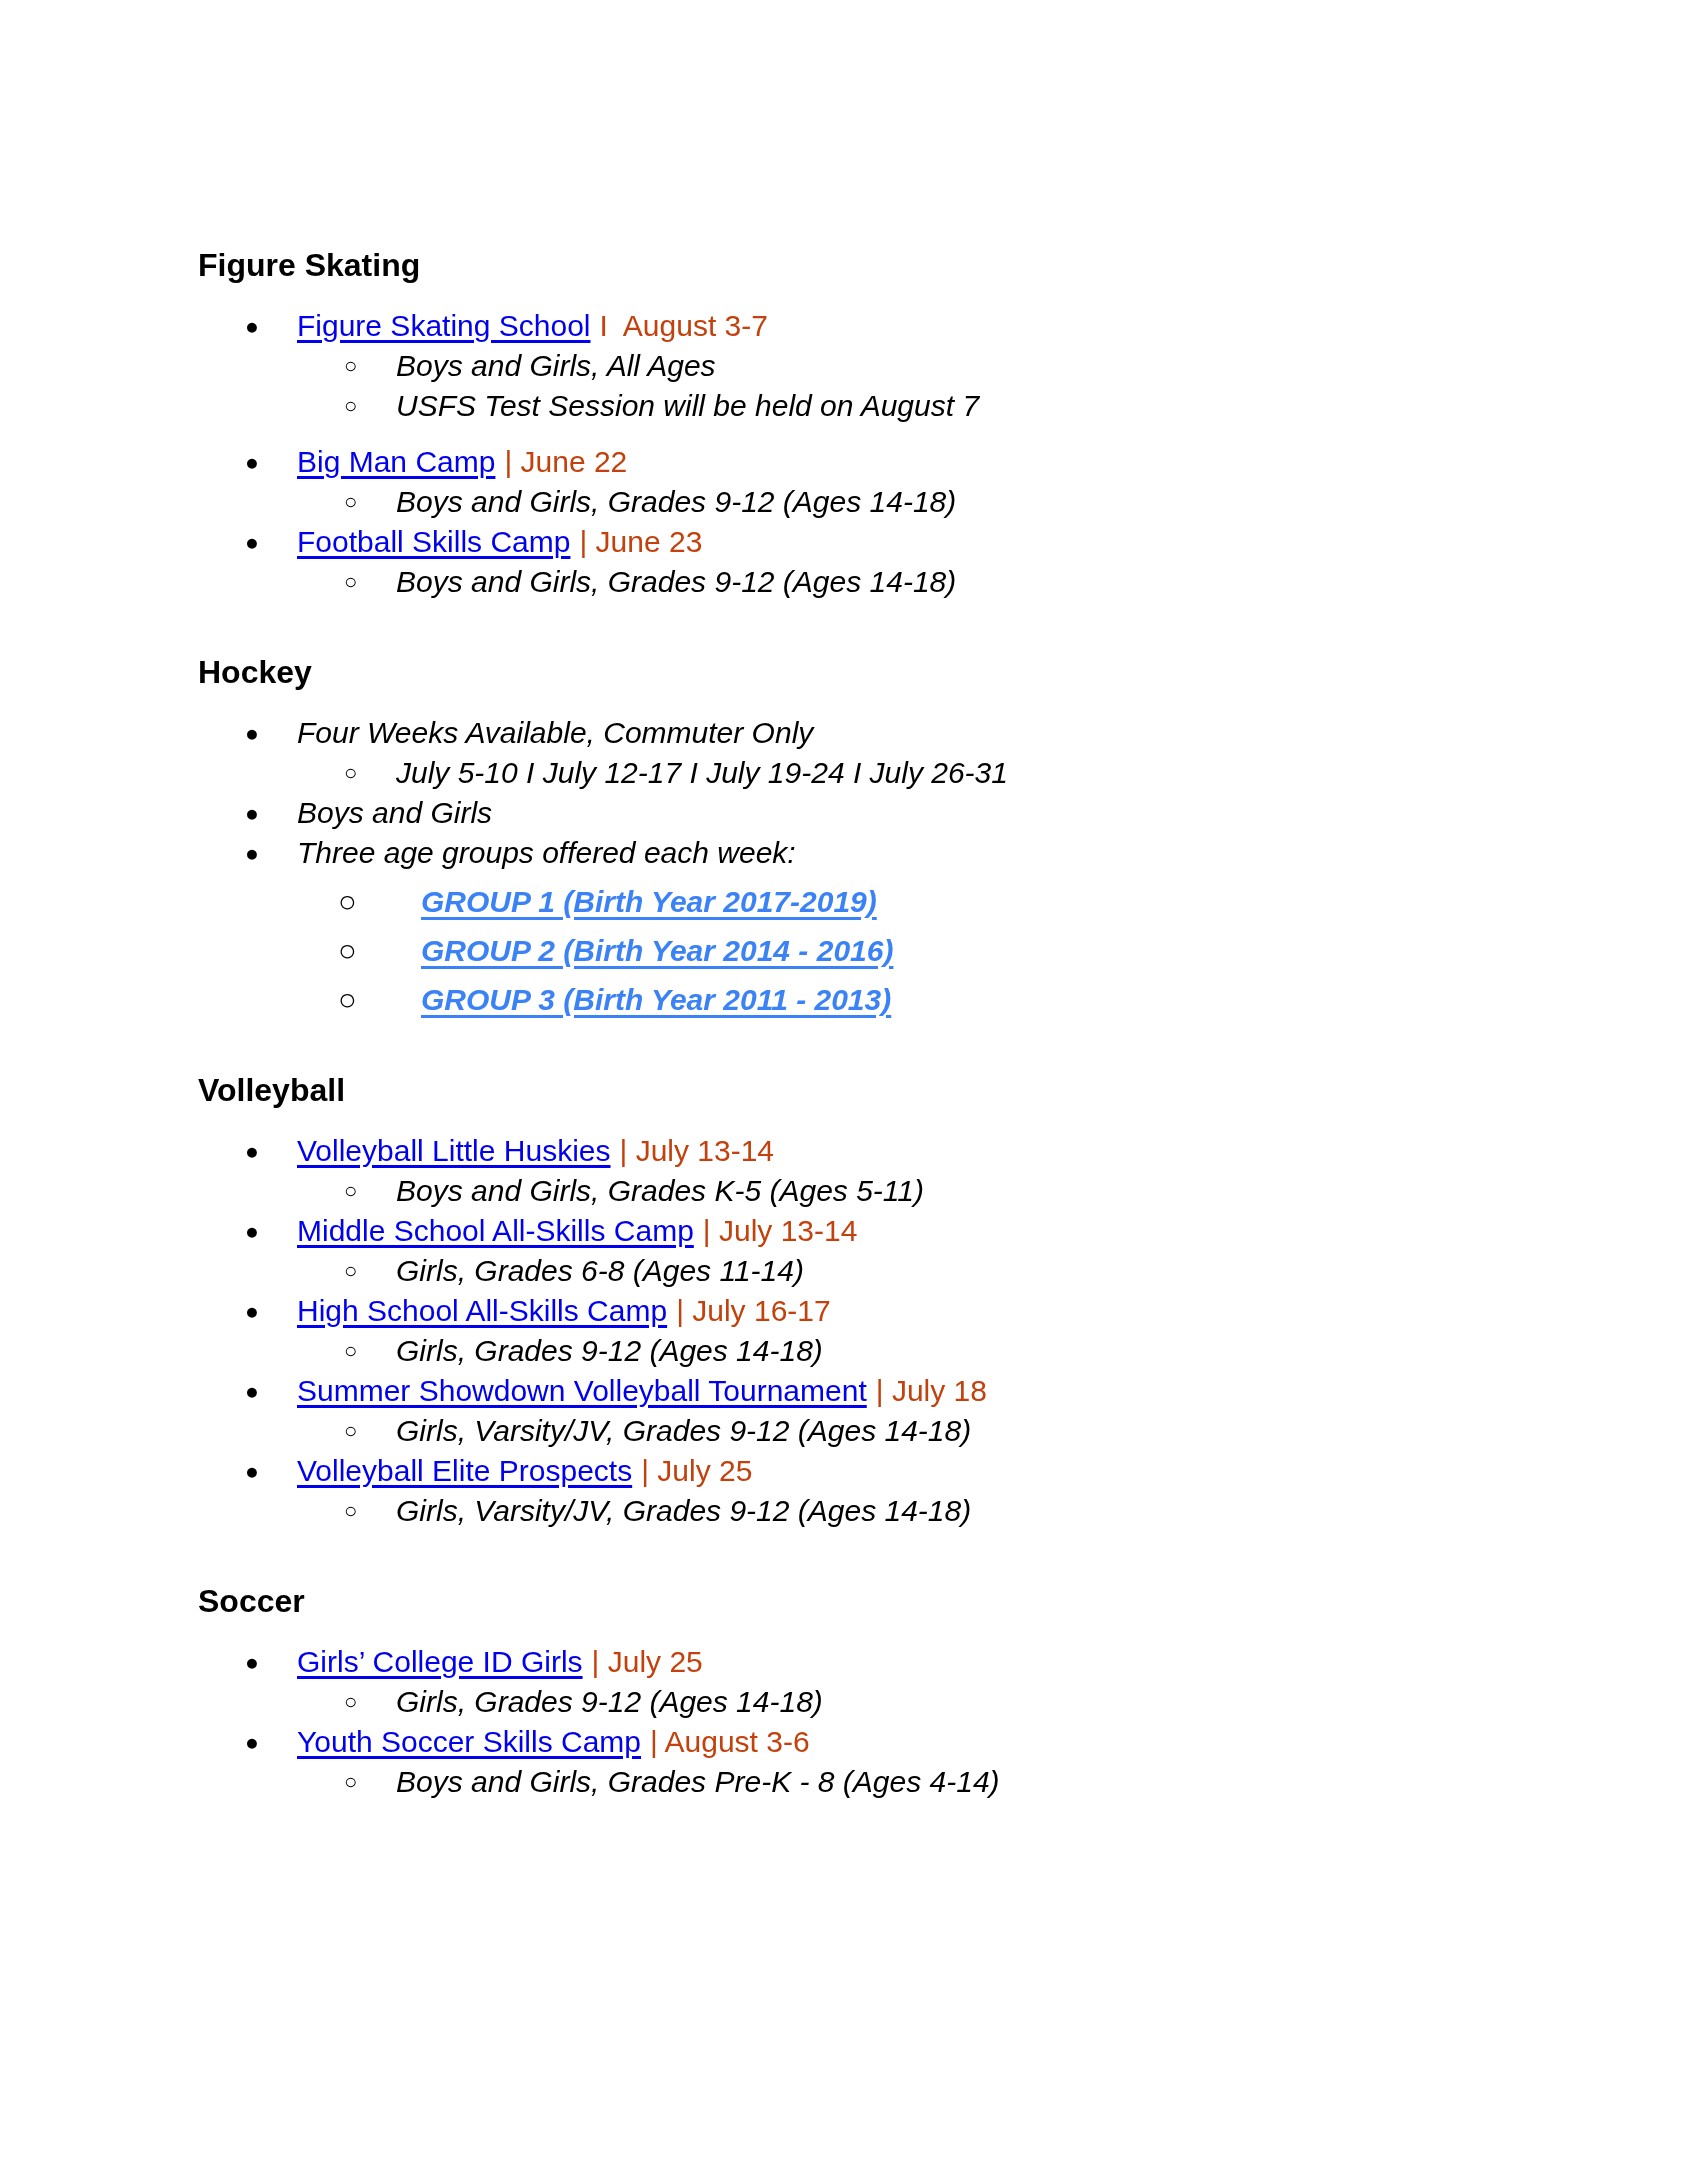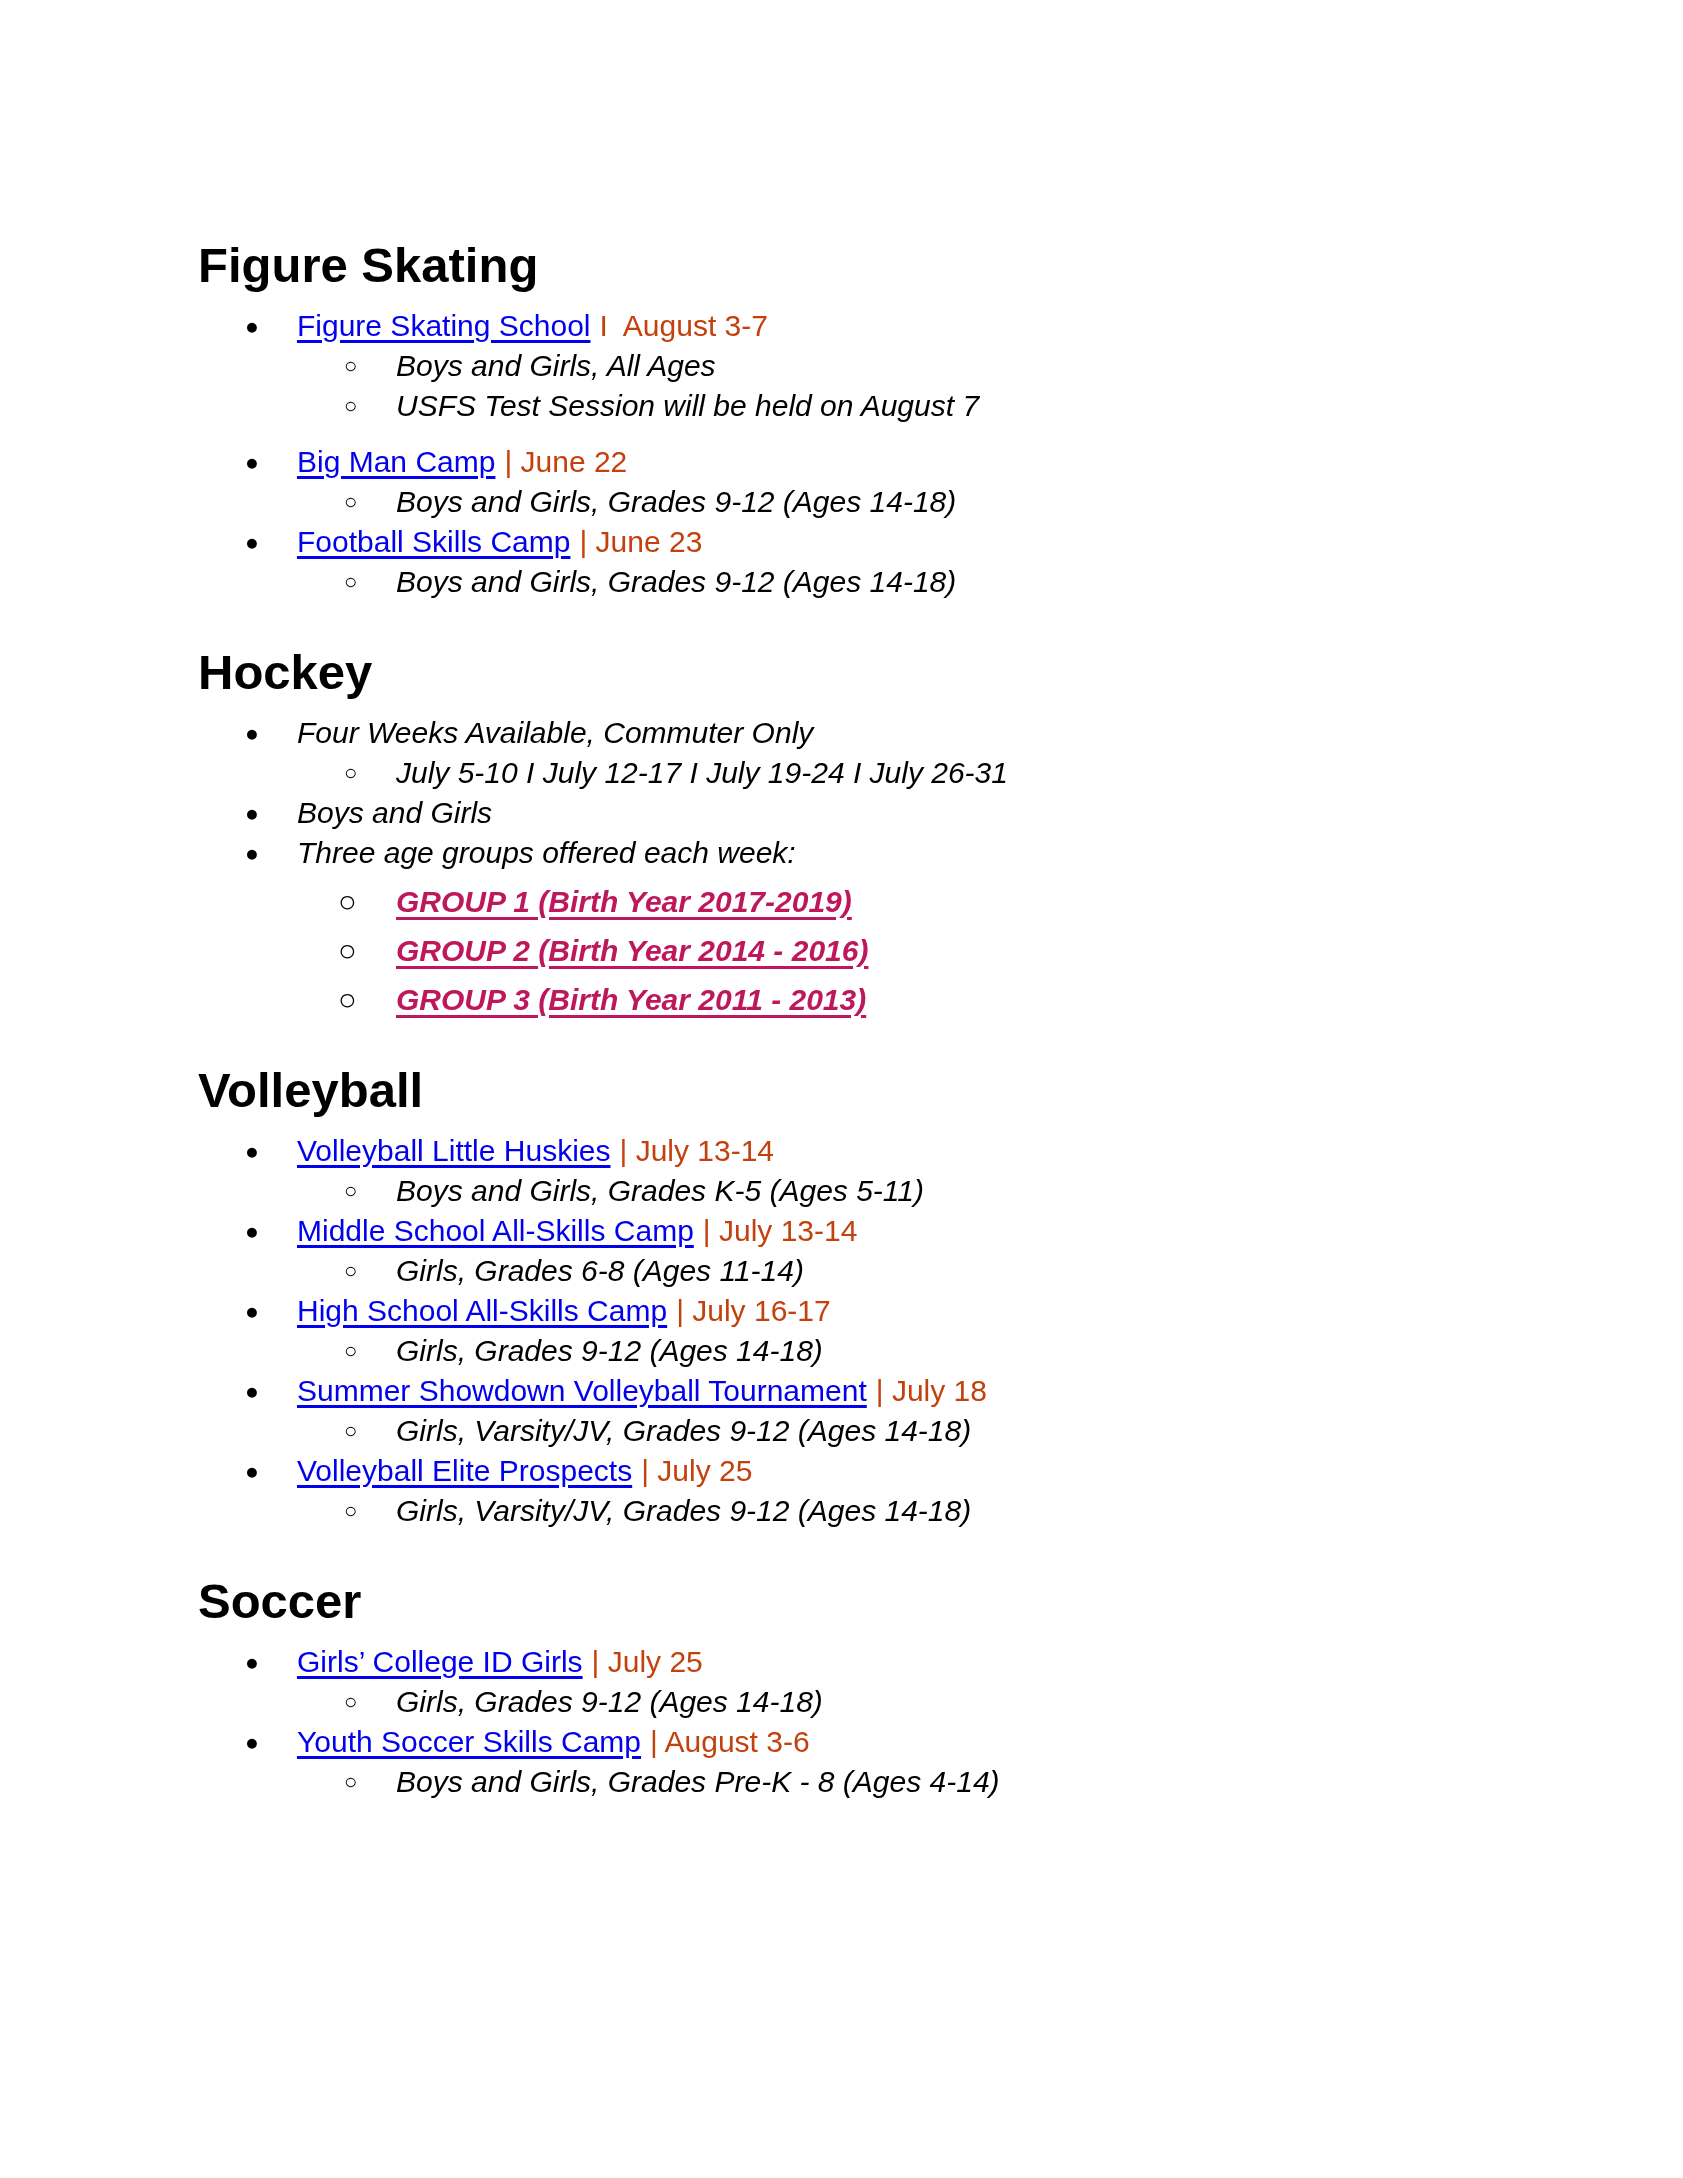--- a/index.html
+++ b/index.html
@@ -7,21 +7,21 @@
     position:relative;
     width:1683px; height:2178px;
     background:#ffffff;
     color:#000000;
     font-family:"Liberation Sans","DejaVu Sans",sans-serif;
     overflow:hidden;
   }
   .content { padding:241px 178px 0 198px; }
 
   h1.section-heading {
-    font-size:49px; line-height:49px; font-weight:bold;
+    font-size:32px; line-height:49px; font-weight:bold;
     margin:46px 0 0 0; color:#000;
   }
   h1.section-heading.first { margin-top:0; }
 
   ul.camp-list {
     list-style:none; margin:16px 0 0 0; padding:0;
     font-size:30px; line-height:40px;
   }
   ul.camp-list li { position:relative; }
   li.l1 { padding-left:99px; }
@@ -42,22 +42,22 @@
   .sub { font-style:italic;text-align:right; }
   .plain-italic { font-style:italic; }
 
   ul.group-list {
     list-style:none; margin:8px 0 0 0; padding:0;
     font-size:30px; line-height:40px;
   }
   ul.group-list li.group { position:relative; padding-left:198px; margin:9px 0 9px 0; }
   li.group > .marker { position:absolute; left:140px; top:0; font-size:31px; line-height:inherit; }
   a.group-link {
-    color:#be185d; font-weight:bold; font-style:italic;
-    text-decoration:underline; text-decoration-thickness:3px; text-underline-offset:5px;
+    color:#3b82f6; font-weight:bold; font-style:italic;
+    text-decoration:underline; text-decoration-thickness:3px; text-underline-offset:5px;margin-left:25px;
   }
 </style>
 </head>
 <body>
 
 <div class="page">
   <div class="content">
 
     <section>
       <h1 class="section-heading first">Figure Skating</h1>

